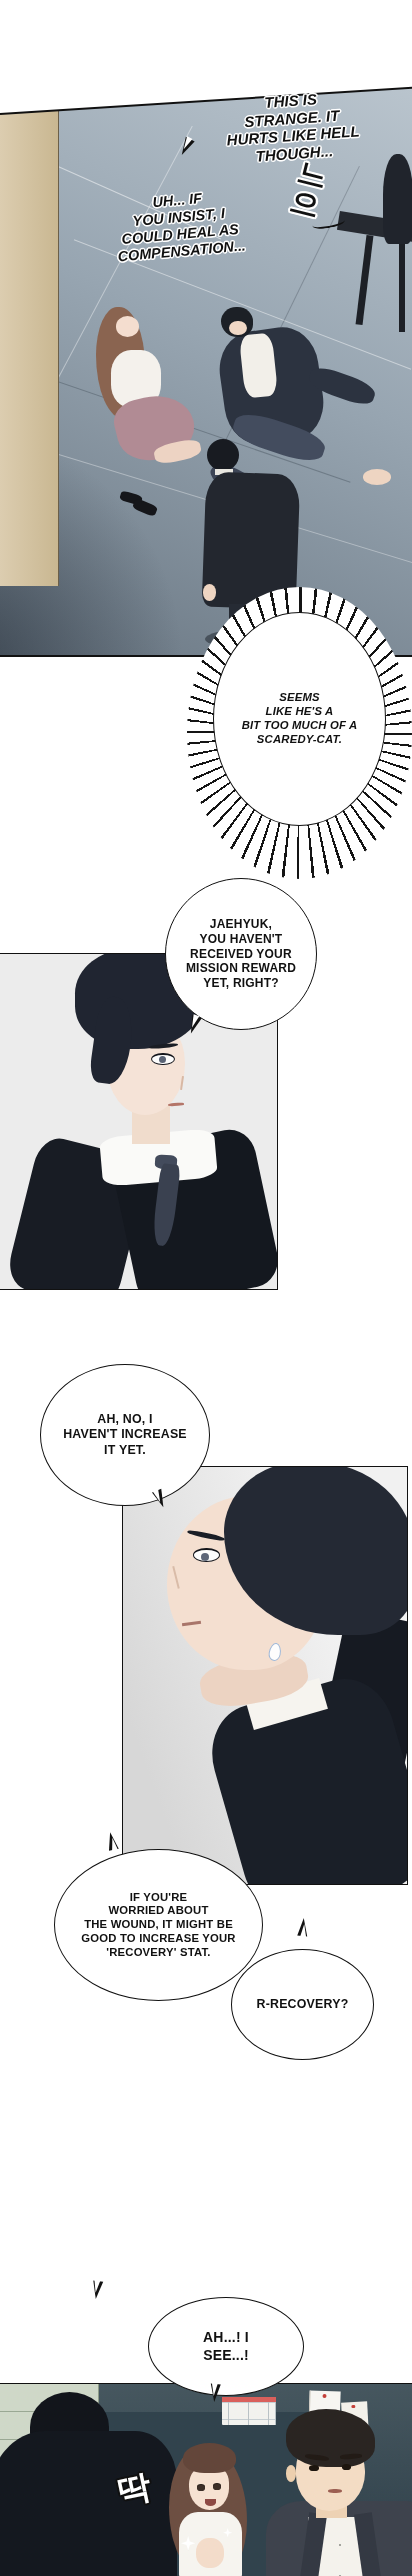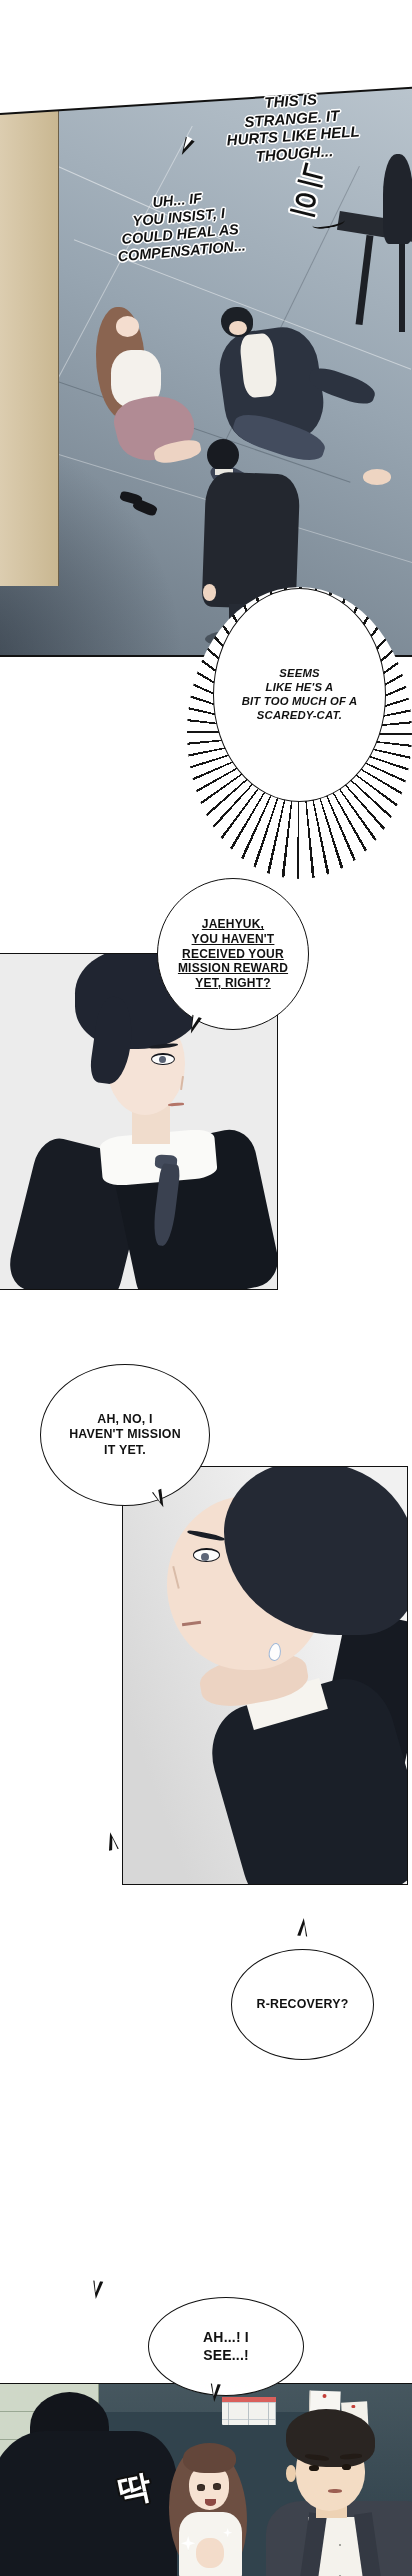--- a/index.html
+++ b/index.html
@@ -98,21 +98,21 @@
 HURTS LIKE HELL
 THOUGH...</div>
   <div class="hand pre" style="left:102px;top:192px;width:155px;font-size:14.4px;font-style:italic;transform:rotate(-5deg);">UH... IF
 YOU INSIST, I
 COULD HEAL AS
 COMPENSATION...</div>
   <div class="sfx" style="left:293px;top:145px;font-size:29px;writing-mode:vertical-rl;transform:rotate(14deg);">느으</div>
   <div class="abs" style="left:312px;top:218px;width:33px;height:8.2px;border-bottom:2.6px solid #111;border-radius:50%;transform:rotate(-10deg);z-index:26;"></div>
 
   <div class="burst-ring" style="left:187px;top:587px;width:225px;height:292px;"></div>
-  <div class="burst-core" style="left:213px;top:588px;width:171px;height:212px;">
+  <div class="burst-core" style="left:213px;top:612px;width:171px;height:212px;">
     <span class="bubtxt pre" style="font-style:italic;">SEEMS
 LIKE HE'S A
 BIT TOO MUCH OF A
 SCAREDY-CAT.</span>
   </div>
 
   <div class="panel" style="left:0;top:953px;width:277px;height:335px;border-top:1.5px solid #111;border-right:1.5px solid #111;border-bottom:1.5px solid #111;
               background:linear-gradient(115deg,#f5f5f5 35%,#dedede 75%,#cwcfcf 100%);background-color:#ececec;">
     <div class="abs" style="left:20.6px;top:191px;width:113px;height:155px;background:#181c24;border-radius:20%;transform:rotate(14deg);"></div>
     <div class="abs" style="left:124px;top:184px;width:144px;height:160px;background:#14181f;border-radius:18%;transform:rotate(-12deg);"></div>
@@ -127,32 +127,32 @@
 1;border-radius:48% 52% 55% 45%;background-color:#202531;"></div>
     <div class="abs" style="left:94px;top:43px;width:37px;height:87px;background:#202531;border-radius:40% 60% 50% 30%;transform:rotate(8deg);"></div>
     <div class="abs" style="left:149px;top:90px;width:29px;height:3.6px;background:#1a1d24;border-radius:50%;transform:rotate(-6deg);"></div>
     <div class="abs" style="left:151px;top:99px;width:21.6px;height:9.3px;background:#fdfdfd;border:1px solid #14161c;border-top-width:2.1px;border-radius:50%;overflow:hidden;">
       <div style="position:absolute;left:6.7px;top:1px;width:7.2px;height:7.2px;background:#5a6375;border-radius:50%;"></div>
     </div>
     <div class="abs" style="left:181px;top:122px;width:1.5px;height:14.4px;background:#d8b8a4;transform:rotate(8deg);"></div>
     <div class="abs" style="left:168px;top:149px;width:15.5px;height:2.6px;background:#b4766a;border-radius:40%;transform:rotate(-4deg);"></div>
   </div>
 
-  <div class="bubble" style="left:157px;top:878px;width:150px;height:150px;text-decoration:underline;">
+  <div class="bubble" style="left:165px;top:878px;width:150px;height:150px;">
     <span class="bubtxt pre" style="font-size:12px;">JAEHYUK,
 YOU HAVEN'T
 RECEIVED YOUR
 MISSION REWARD
 YET, RIGHT?</span>
   </div>
   <div class="tail" style="left:189px;top:1016px;transform:rotate(20deg);"></div>
 
   <div class="bubble" style="left:40px;top:1364px;width:168px;height:140px;">
     <span class="bubtxt pre" style="font-size:12.4px;">AH, NO, I
-HAVEN'T MISSION
+HAVEN'T INCREASE
 IT YET.</span>
   </div>
   <div class="tail" style="left:155px;top:1490px;transform:rotate(-22deg);"></div>
 
   <div class="panel" style="left:122px;top:1466px;width:284px;height:417px;border:1.5px solid #111;
               background:linear-gradient(250deg,#f1f1f1 30%,#d7d7d7 85%);">
     <div class="abs" style="left:206px;top:149px;width:88px;height:170px;background:#161a22;transform:rotate(12deg);"></div>
     <div class="abs" style="left:103px;top:222px;width:185px;height:216px;background:#1a1f28;border-radius:25%;transform:rotate(-16deg);"></div>
     <div class="abs" style="left:125px;top:221px;width:77px;height:32px;background:#f6f4ef;transform:rotate(-16deg);"></div>
     <div class="abs" style="left:77px;top:190px;width:108px;height:46px;background:#ecd3c2;border-radius:40%;transform:rotate(-10deg);"></div>
@@ -160,20 +160,27 @@
     <div class="abs" style="left:101px;top:-5.2px;width:191px;height:173px;background:#242934;border-radius:42% 55% 30% 62%;"></div>
     <div class="abs" style="left:64px;top:66px;width:38px;height:5.2px;background:#1a1e26;border-radius:40%;transform:rotate(12deg);"></div>
     <div class="abs" style="left:70px;top:81px;width:25px;height:11.3px;background:#fdfdfd;border:1px solid #14161c;border-top-width:2.1px;border-radius:50%;overflow:hidden;">
       <div style="position:absolute;left:7.2px;top:2.6px;width:8.2px;height:8.2px;background:#5d6678;border-radius:50%;"></div>
     </div>
     <div class="abs" style="left:52px;top:99px;width:1.5px;height:23px;background:#d9bca8;transform:rotate(-14deg);"></div>
     <div class="abs" style="left:59px;top:155px;width:18.5px;height:2.6px;background:#a8756a;transform:rotate(-8deg);"></div>
     <div class="drop" style="left:146px;top:176px;width:10.3px;height:15.5px;transform:rotate(10deg);"></div>
   </div>
 
+  <div class="bubble" style="left:54px;top:1849px;width:207px;height:150px;">
+    <span class="bubtxt pre" style="font-size:11.3px;">IF YOU'RE
+WORRIED ABOUT
+THE WOUND, IT MIGHT BE
+GOOD TO INCREASE YOUR
+'RECOVERY' STAT.</span>
+  </div>
   <div class="tail" style="left:107px;top:1832px;transform:rotate(168deg);"></div>
 
   <div class="bubble" style="left:231px;top:1949px;width:141px;height:109px;">
     <span class="bubtxt" style="font-size:12.4px;">R-RECOVERY?</span>
   </div>
   <div class="tail" style="left:298px;top:1918px;transform:rotate(185deg);"></div>
 
   <div class="tail" style="left:92px;top:2281px;transform:rotate(8deg);"></div>
 
   <div class="bubble" style="left:148px;top:2297px;width:154px;height:97px;">

